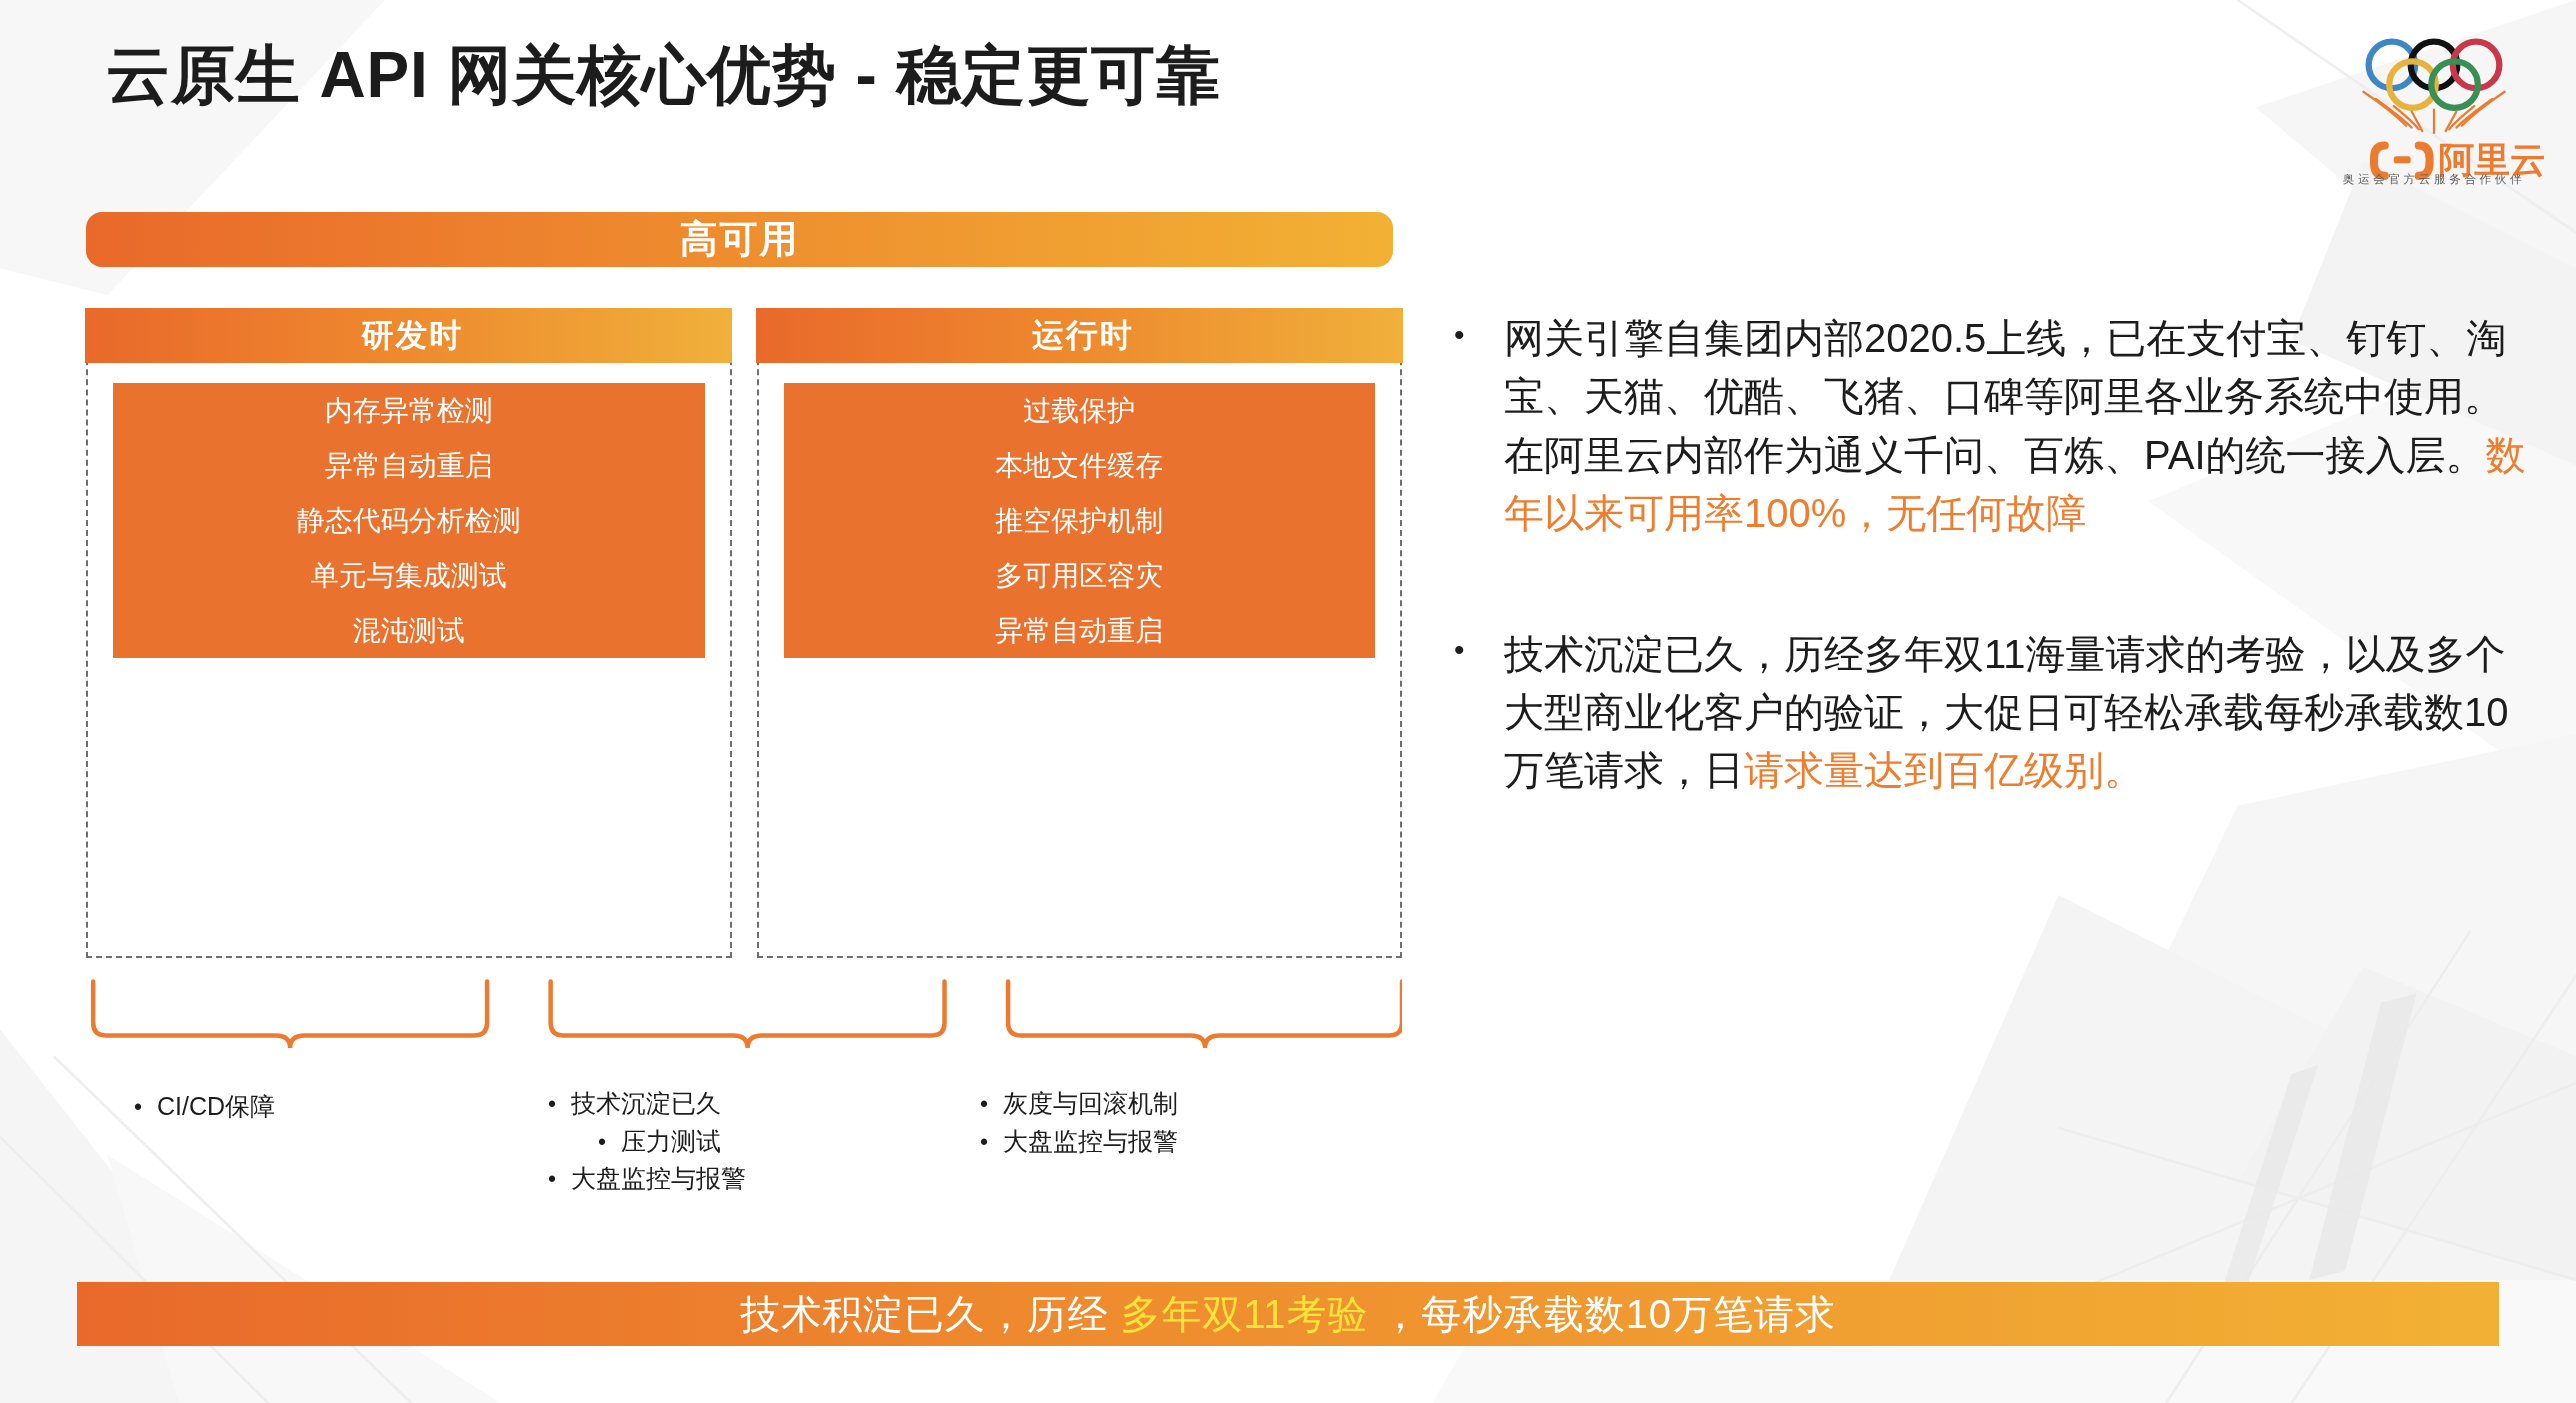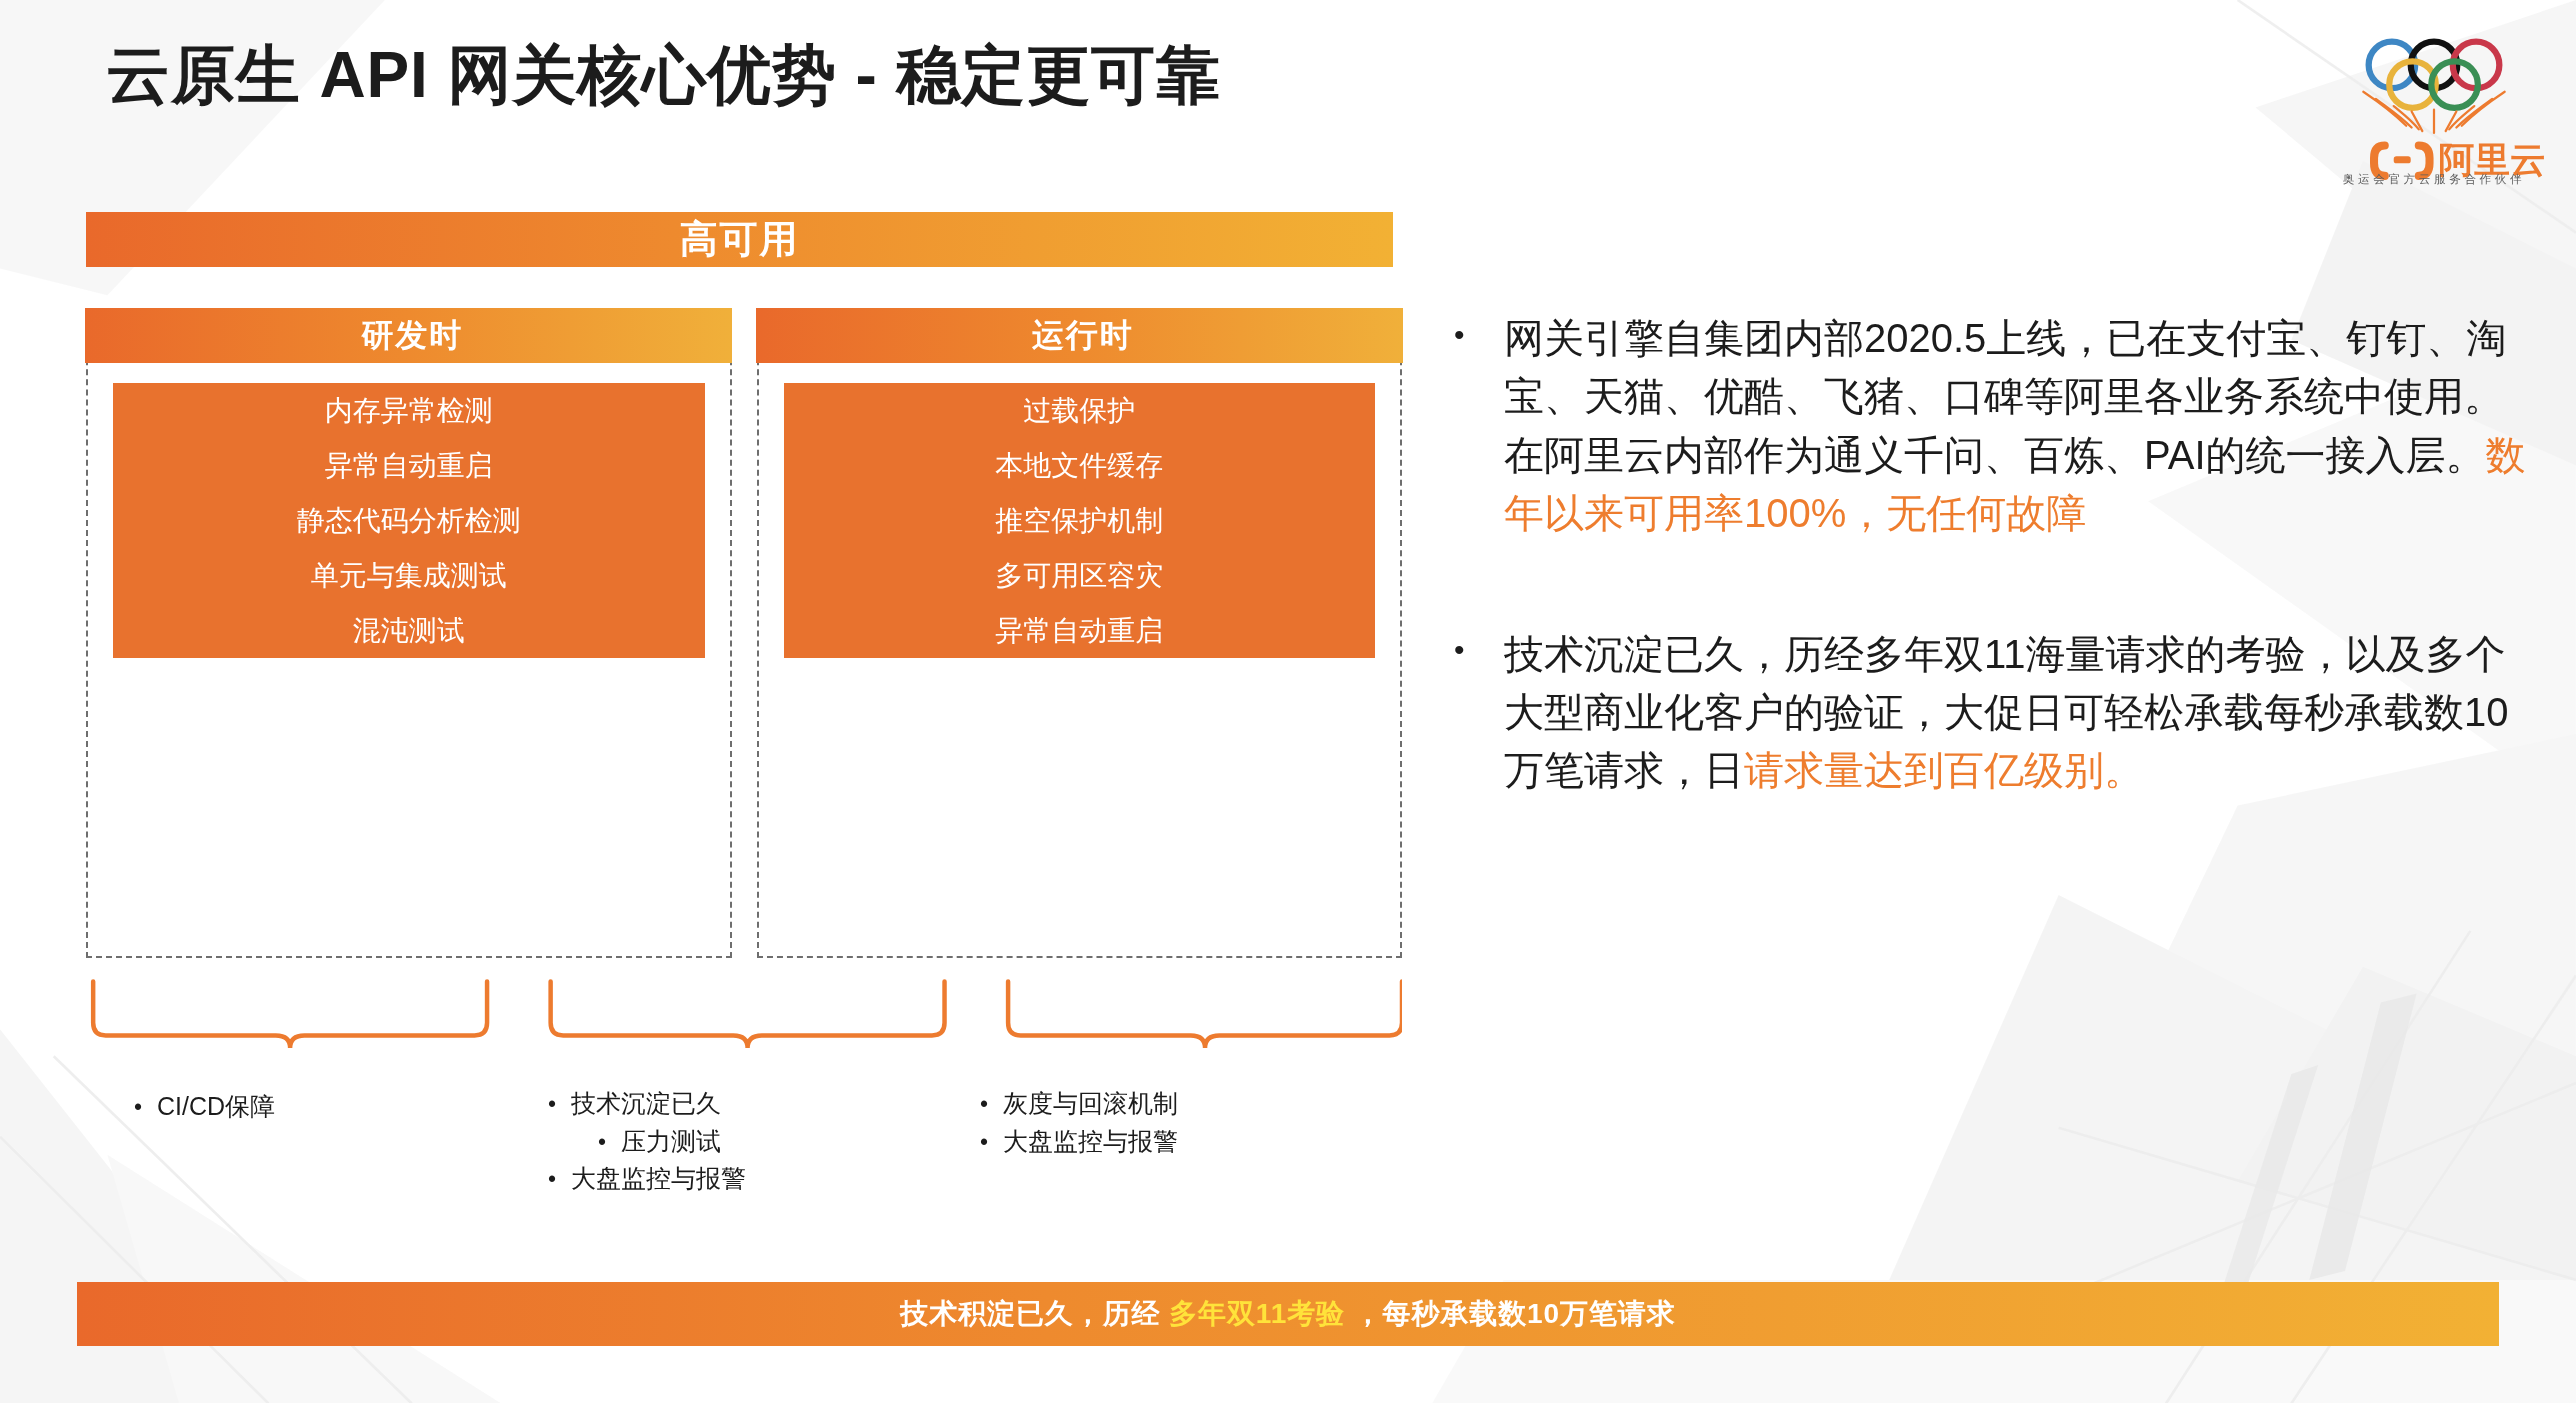--- a/index.html
+++ b/index.html
@@ -60,20 +60,21 @@
 
   
   #ha-banner {
     position: absolute;
     left: 86px;
     top: 212px;
     width: 1307px;
     height: 55px;
     background: linear-gradient(to right, #E9692B 0%, #EE8A2E 45%, #F2B134 100%);
     z-index: 4;
+    border-radius: 16px;
   }
   #ha-banner-label {
     position: absolute;
     inset: 0;
     display: flex;
     align-items: center;
     justify-content: center;
     color: #ffffff;
     font-size: 38px;
     font-weight: bold;
@@ -207,22 +208,22 @@
     width: 2422px;
     height: 64px;
     background: linear-gradient(to right, #E9692B 0%, #EE8A2E 40%, #F2B134 100%);
     display: flex;
     align-items: center;
     justify-content: center;
     z-index: 4;
   }
   #bottom-banner-text {
     color: #ffffff;
-    font-size: 28px;
-    font-weight: bold;
+    font-size: 40px;
+    font-weight: normal;
     letter-spacing: 0.9px;
     white-space: nowrap;
   }
   .hl-yellow { color: #FFE33A; }
 </style>
 </head>
 <body>
 
 <svg id="bg-texture" viewBox="0 0 2878 1568" preserveAspectRatio="none">
   <rect x="0" y="0" width="2878" height="1568" fill="#ffffff"></rect>

